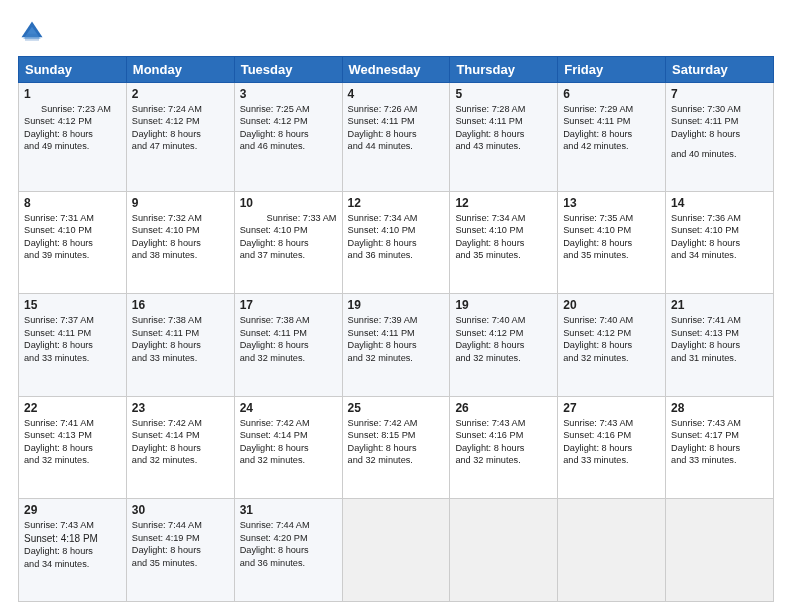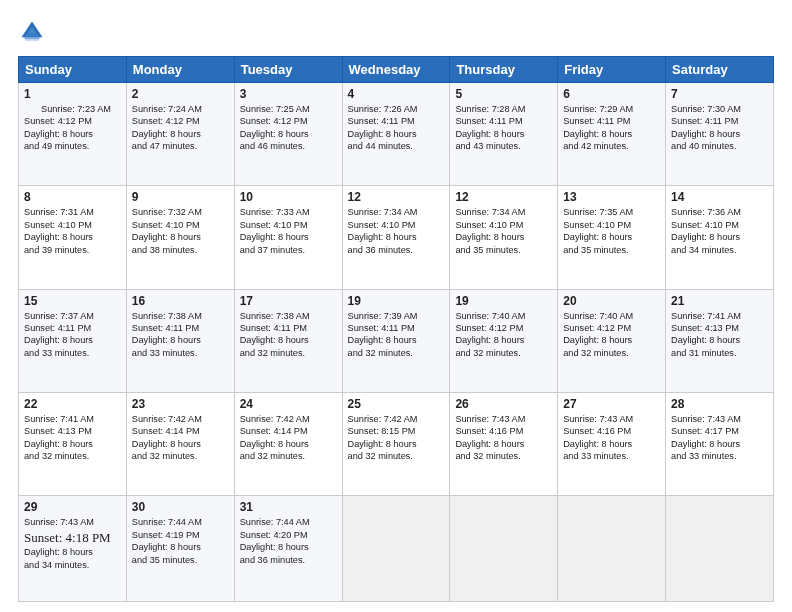--- a/index.html
+++ b/index.html
@@ -170,41 +170,41 @@
             <span style="display: block; font-size: 9.2px; line-height: 1.35;">Sunrise: 7:29 AM</span>
             <span style="display: block; font-size: 9.2px; line-height: 1.35;">Sunset: 4:11 PM</span>
             <span style="display: block; font-size: 9.2px; line-height: 1.35;">Daylight: 8 hours</span>
             <span style="display: block; font-size: 9.2px; line-height: 1.35;">and 42 minutes.</span>
           </td>
           <td>
             <span class="day-num">7</span>
             <span style="display: block; font-size: 9.2px; line-height: 1.35;">Sunrise: 7:30 AM</span>
             <span style="display: block; font-size: 9.2px; line-height: 1.35;">Sunset: 4:11 PM</span>
             <span style="display: block; font-size: 9.2px; line-height: 1.35;">Daylight: 8 hours</span>
-            <span style="display: block; font-size: 9.2px; line-height: 1.35;">and 40 minutes.</span>
+            <span style="display: block; font-size: 9.2px; line-height: 1.35; margin-top: 8px;">and 40 minutes.</span>
           </td>
         </tr>
         <tr>
           <td>
             <span class="day-num">8</span>
             <span style="display: block; font-size: 9.2px; line-height: 1.35;">Sunrise: 7:31 AM</span>
             <span style="display: block; font-size: 9.2px; line-height: 1.35;">Sunset: 4:10 PM</span>
             <span style="display: block; font-size: 9.2px; line-height: 1.35;">Daylight: 8 hours</span>
             <span style="display: block; font-size: 9.2px; line-height: 1.35;">and 39 minutes.</span>
           </td>
           <td>
             <span class="day-num">9</span>
             <span style="display: block; font-size: 9.2px; line-height: 1.35;">Sunrise: 7:32 AM</span>
             <span style="display: block; font-size: 9.2px; line-height: 1.35;">Sunset: 4:10 PM</span>
             <span style="display: block; font-size: 9.2px; line-height: 1.35;">Daylight: 8 hours</span>
             <span style="display: block; font-size: 9.2px; line-height: 1.35;">and 38 minutes.</span>
           </td>
           <td>
             <span class="day-num">10</span>
-            <span style="display: block; font-size: 9.2px; line-height: 1.35;">Sunrise: 7:33 AM</span>
+            <span style="display: block; font-size: 9.2px; line-height: 1.35; text-align: right;">Sunrise: 7:33 AM</span>
             <span style="display: block; font-size: 9.2px; line-height: 1.35;">Sunset: 4:10 PM</span>
             <span style="display: block; font-size: 9.2px; line-height: 1.35;">Daylight: 8 hours</span>
             <span style="display: block; font-size: 9.2px; line-height: 1.35;">and 37 minutes.</span>
           </td>
           <td>
             <span class="day-num">12</span>
             <span style="display: block; font-size: 9.2px; line-height: 1.35;">Sunrise: 7:34 AM</span>
             <span style="display: block; font-size: 9.2px; line-height: 1.35;">Sunset: 4:10 PM</span>
             <span style="display: block; font-size: 9.2px; line-height: 1.35;">Daylight: 8 hours</span>
             <span style="display: block; font-size: 9.2px; line-height: 1.35;">and 36 minutes.</span>
@@ -330,21 +330,21 @@
             <span style="display: block; font-size: 9.2px; line-height: 1.35;">Sunrise: 7:43 AM</span>
             <span style="display: block; font-size: 9.2px; line-height: 1.35;">Sunset: 4:17 PM</span>
             <span style="display: block; font-size: 9.2px; line-height: 1.35;">Daylight: 8 hours</span>
             <span style="display: block; font-size: 9.2px; line-height: 1.35;">and 33 minutes.</span>
           </td>
         </tr>
         <tr>
           <td>
             <span class="day-num">29</span>
             <span style="display: block; font-size: 9.2px; line-height: 1.35;">Sunrise: 7:43 AM</span>
-            <span style="display: block; font-size: 13px; line-height: 1.35; font-family: Liberation Serif, serif;">Sunset: 4:18 PM</span>
+            <span style="display: block; font-size: 10px; line-height: 1.35;">Sunset: 4:18 PM</span>
             <span style="display: block; font-size: 9.2px; line-height: 1.35;">Daylight: 8 hours</span>
             <span style="display: block; font-size: 9.2px; line-height: 1.35;">and 34 minutes.</span>
           </td>
           <td>
             <span class="day-num">30</span>
             <span style="display: block; font-size: 9.2px; line-height: 1.35;">Sunrise: 7:44 AM</span>
             <span style="display: block; font-size: 9.2px; line-height: 1.35;">Sunset: 4:19 PM</span>
             <span style="display: block; font-size: 9.2px; line-height: 1.35;">Daylight: 8 hours</span>
             <span style="display: block; font-size: 9.2px; line-height: 1.35;">and 35 minutes.</span>
           </td>

